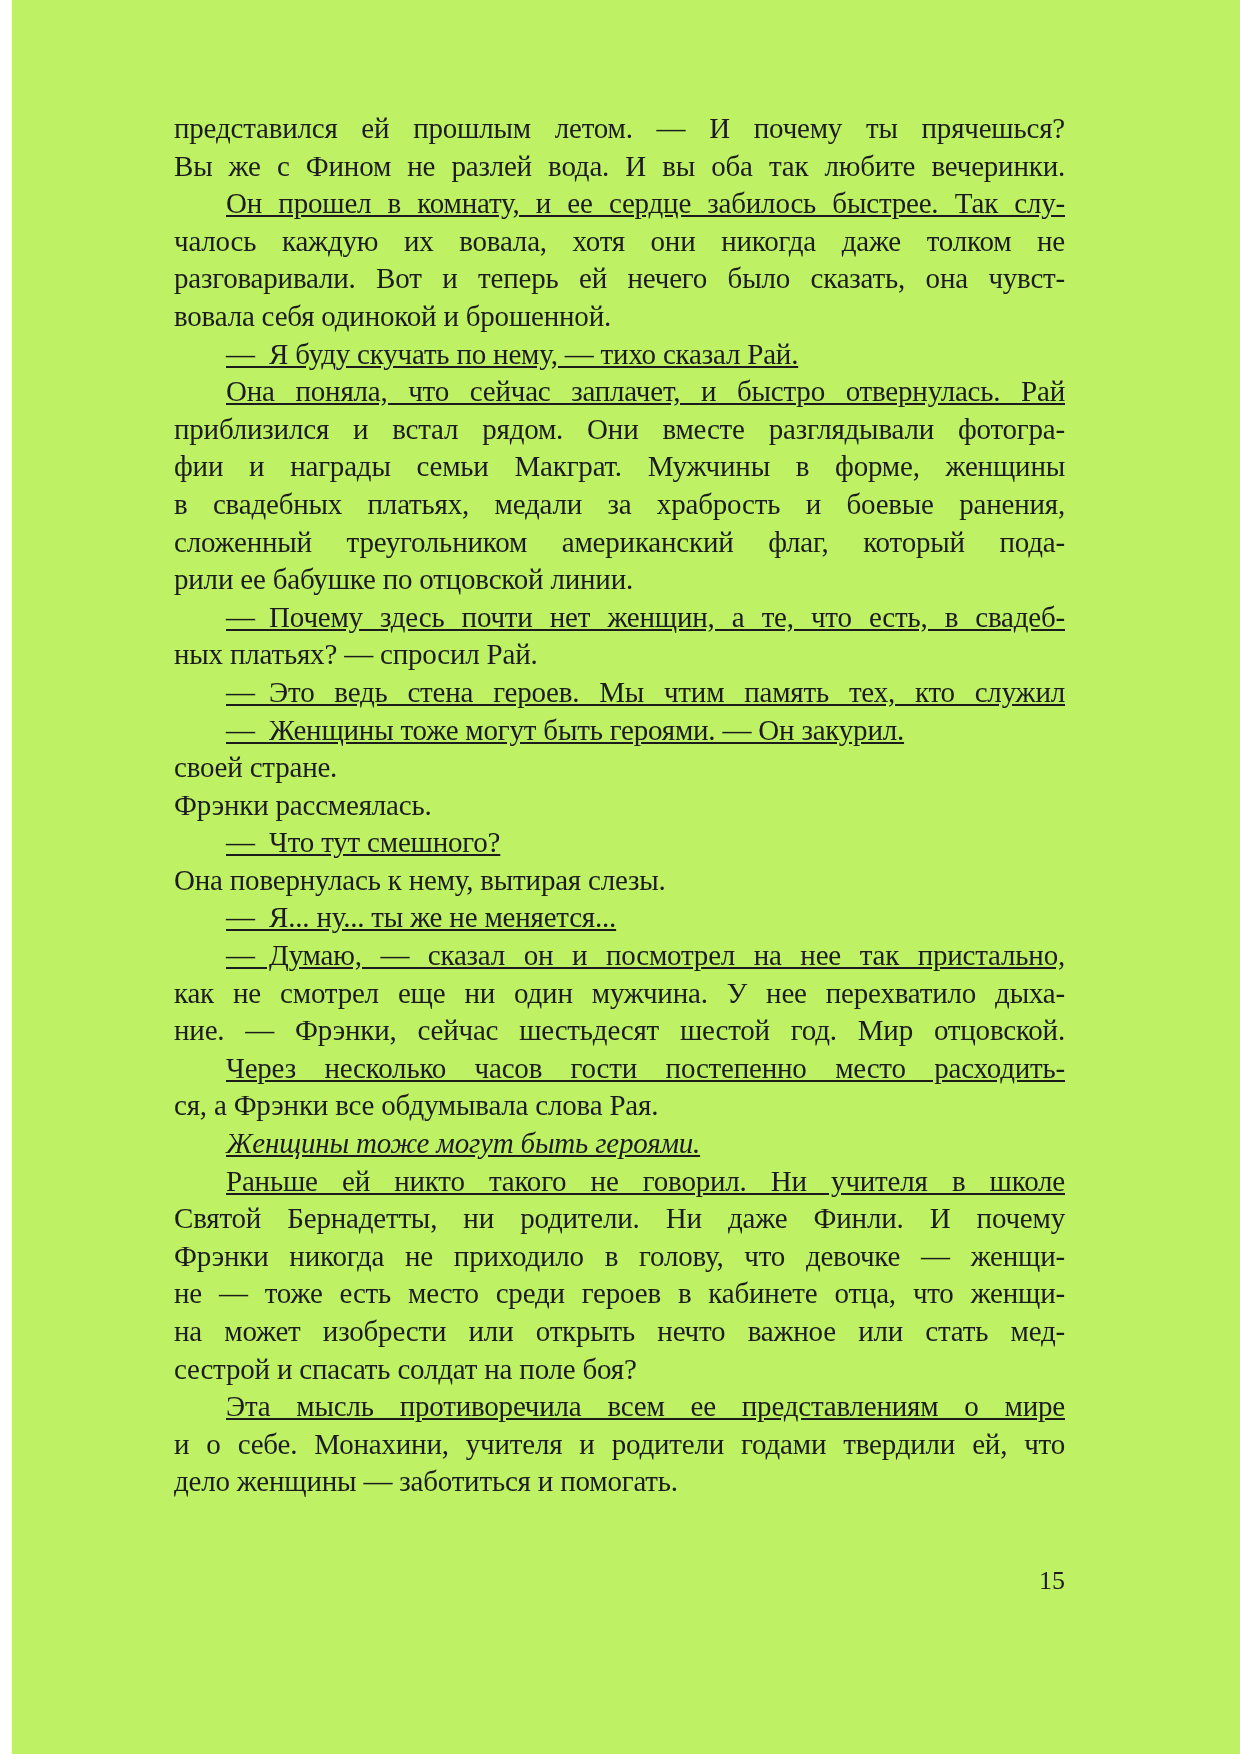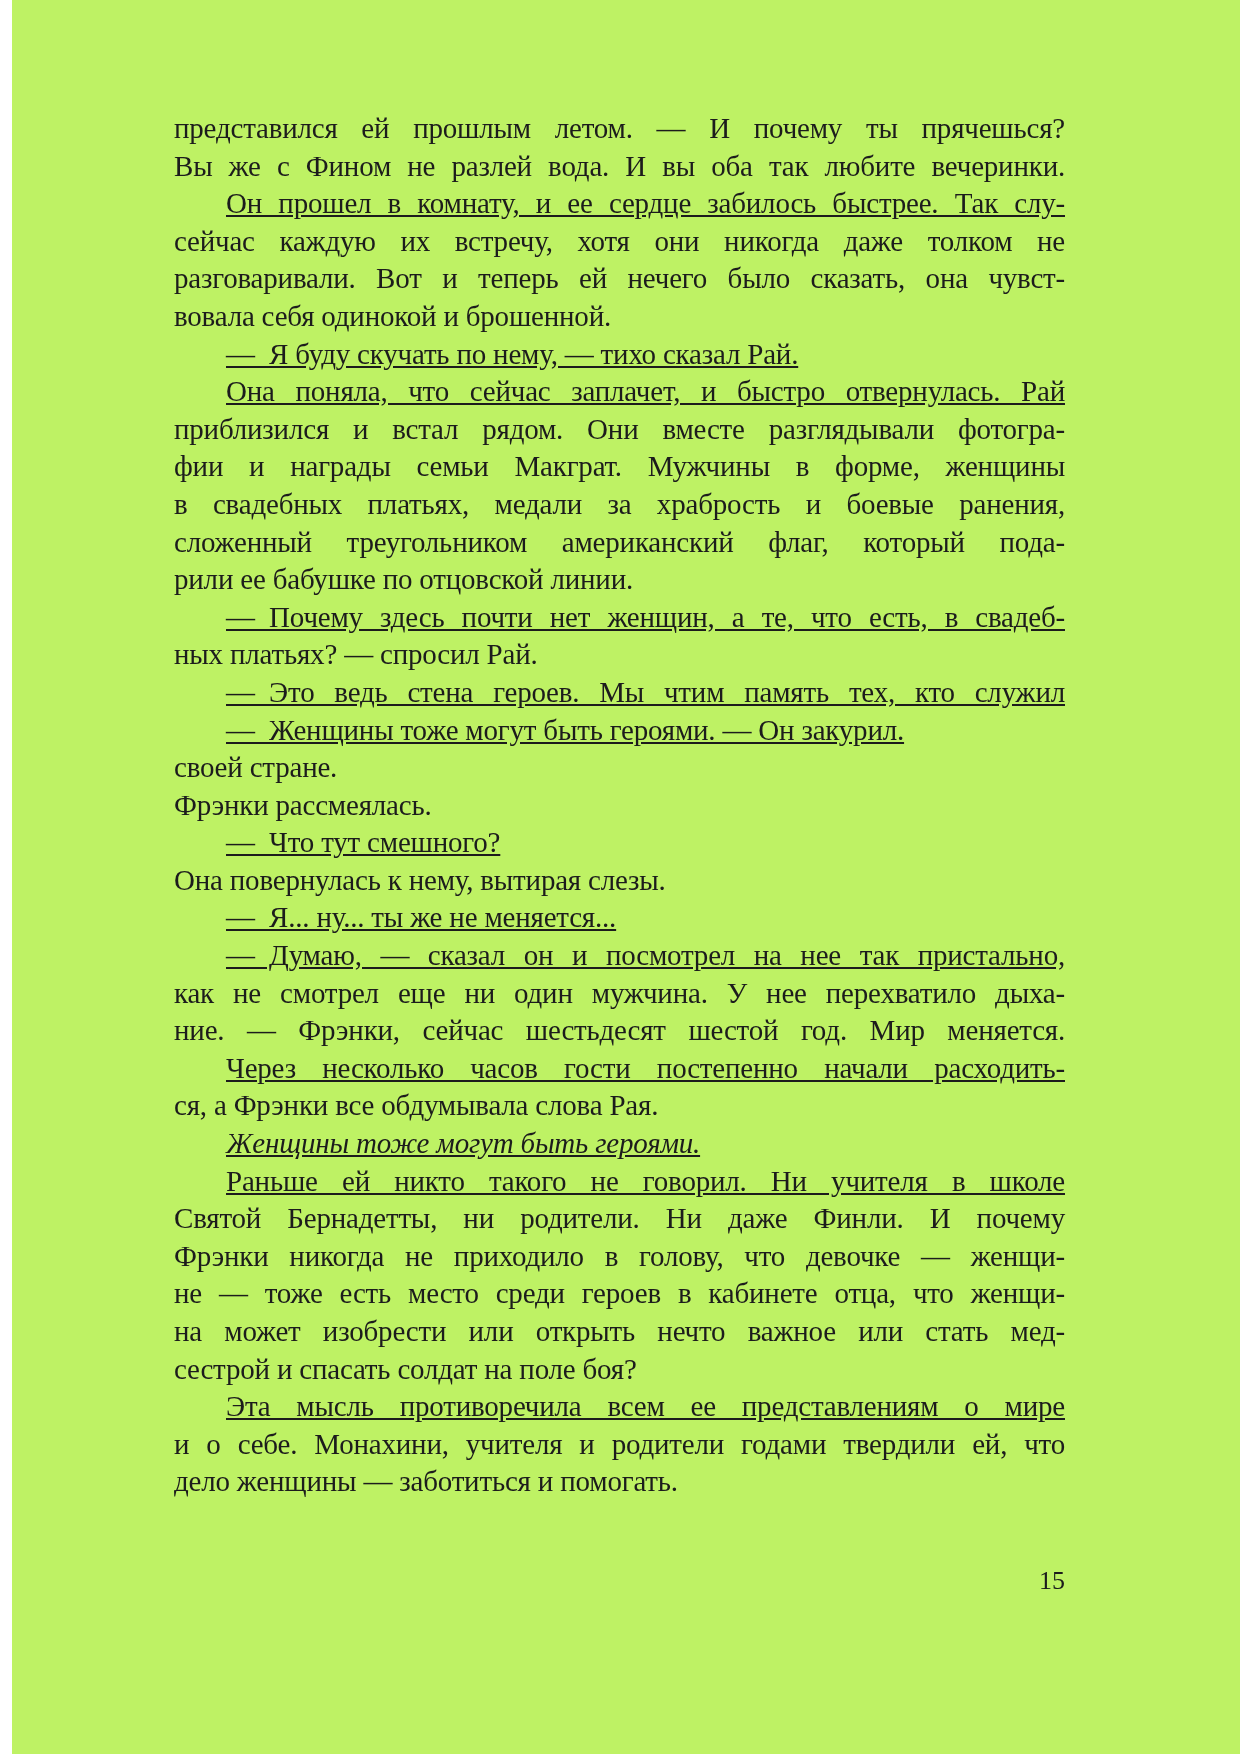--- a/index.html
+++ b/index.html
@@ -59,43 +59,43 @@
   }
 </style>
 </head>
 <body>
 
 <div class="page">
   <div class="text-block">
       <div class="line just">представился ей прошлым летом. — И почему ты прячешься?</div>
       <div class="line just">Вы же с Фином не разлей вода. И вы оба так любите вечеринки.</div>
       <div class="line ind just">Он прошел в комнату, и ее сердце забилось быстрее. Так слу-</div>
-      <div class="line just">сейчас каждую их встречу, хотя они никогда даже толком не</div>
+      <div class="line just">чалось каждую их вовала, хотя они никогда даже толком не</div>
       <div class="line just">разговаривали. Вот и теперь ей нечего было сказать, она чувст-</div>
       <div class="line">вовала себя одинокой и брошенной.</div>
       <div class="line ind">— Я буду скучать по нему, — тихо сказал Рай.</div>
       <div class="line ind just">Она поняла, что сейчас заплачет, и быстро отвернулась. Рай</div>
       <div class="line just">приблизился и встал рядом. Они вместе разглядывали фотогра-</div>
       <div class="line just">фии и награды семьи Макграт. Мужчины в форме, женщины</div>
       <div class="line just">в свадебных платьях, медали за храбрость и боевые ранения,</div>
       <div class="line just">сложенный треугольником американский флаг, который пода-</div>
       <div class="line">рили ее бабушке по отцовской линии.</div>
       <div class="line ind just">— Почему здесь почти нет женщин, а те, что есть, в свадеб-</div>
       <div class="line">ных платьях? — спросил Рай.</div>
       <div class="line ind just">— Это ведь стена героев. Мы чтим память тех, кто служил</div>
       <div class="line ind">— Женщины тоже могут быть героями. — Он закурил.</div>
       <div class="line">своей стране.</div>
       <div class="line">Фрэнки рассмеялась.</div>
       <div class="line ind">— Что тут смешного?</div>
       <div class="line">Она повернулась к нему, вытирая слезы.</div>
       <div class="line ind">— Я... ну... ты же не меняется...</div>
       <div class="line ind just">— Думаю, — сказал он и посмотрел на нее так пристально,</div>
       <div class="line just">как не смотрел еще ни один мужчина. У нее перехватило дыха-</div>
-      <div class="line just">ние. — Фрэнки, сейчас шестьдесят шестой год. Мир меняется.</div>
-      <div class="line ind just">Через несколько часов гости постепенно начали расходить-</div>
+      <div class="line just">ние. — Фрэнки, сейчас шестьдесят шестой год. Мир отцовской.</div>
+      <div class="line ind just">Через несколько часов гости постепенно место расходить-</div>
       <div class="line">ся, а Фрэнки все обдумывала слова Рая.</div>
       <div class="line ind ital">Женщины тоже могут быть героями.</div>
       <div class="line ind just">Раньше ей никто такого не говорил. Ни учителя в школе</div>
       <div class="line just">Святой Бернадетты, ни родители. Ни даже Финли. И почему</div>
       <div class="line just">Фрэнки никогда не приходило в голову, что девочке — женщи-</div>
       <div class="line just">не — тоже есть место среди героев в кабинете отца, что женщи-</div>
       <div class="line just">на может изобрести или открыть нечто важное или стать мед-</div>
       <div class="line">сестрой и спасать солдат на поле боя?</div>
       <div class="line ind just">Эта мысль противоречила всем ее представлениям о мире</div>
       <div class="line just">и о себе. Монахини, учителя и родители годами твердили ей, что</div>

